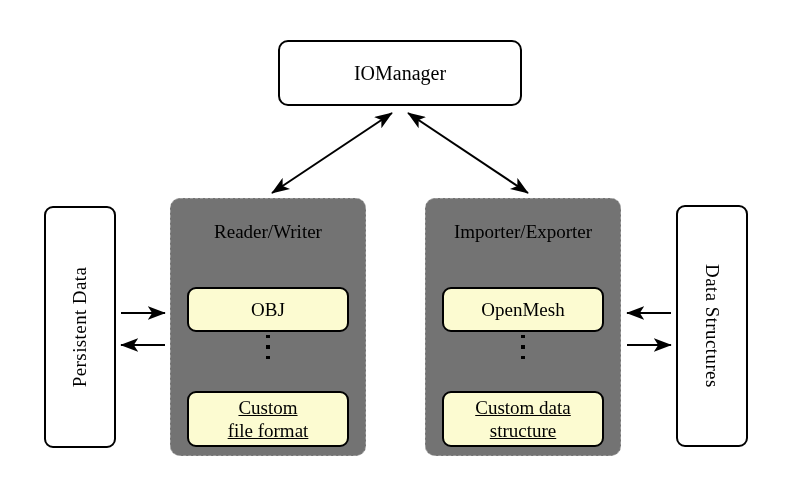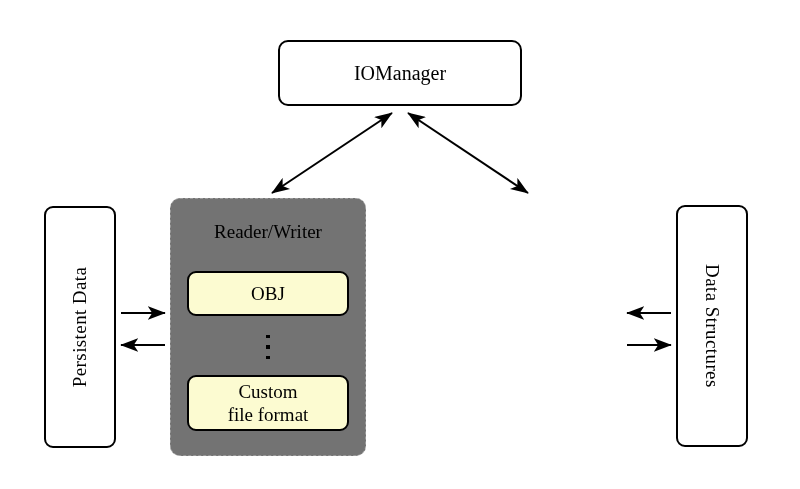--- a/index.html
+++ b/index.html
@@ -92,23 +92,24 @@
     right: 16px;
     border: 2.2px solid #000000;
     border-radius: 9px;
     background: #fcfbd1;
     display: flex;
     align-items: center;
     justify-content: center;
     text-align: center;
     font-size: 19px;
     line-height: 1.22;
+    margin-top: 16px;
   }
   .item-top    { top: 72px;  height: 45px; }
-  .item-bottom { top: 176px; height: 56px; }
+  .item-bottom { top: 176px; height: 56px; text-decoration: underline; }
 
   
   .vdots {
     position: absolute;
     left: 0;
     right: 0;
     top: 128px;
     height: 40px;
     display: flex;
     flex-direction: column;
@@ -184,14 +185,31 @@
       <i></i>
       <i></i>
       <i></i>
     </div>
 
     <div class="item item-bottom">
       <span>Custom<br>file format</span>
     </div>
   </div>
 
+  <div class="panel panel-right">
+    <div class="panel-title">Importer/Exporter</div>
+
+    <div class="item item-top">
+      <span>OpenMesh</span>
+    </div>
+
+    <div class="vdots">
+      <i></i>
+      <i></i>
+      <i></i>
+    </div>
+
+    <div class="item item-bottom">
+      <span>Custom data<br>structure</span>
+    </div>
+  </div>
 
 </div>
 
 </body></html>

